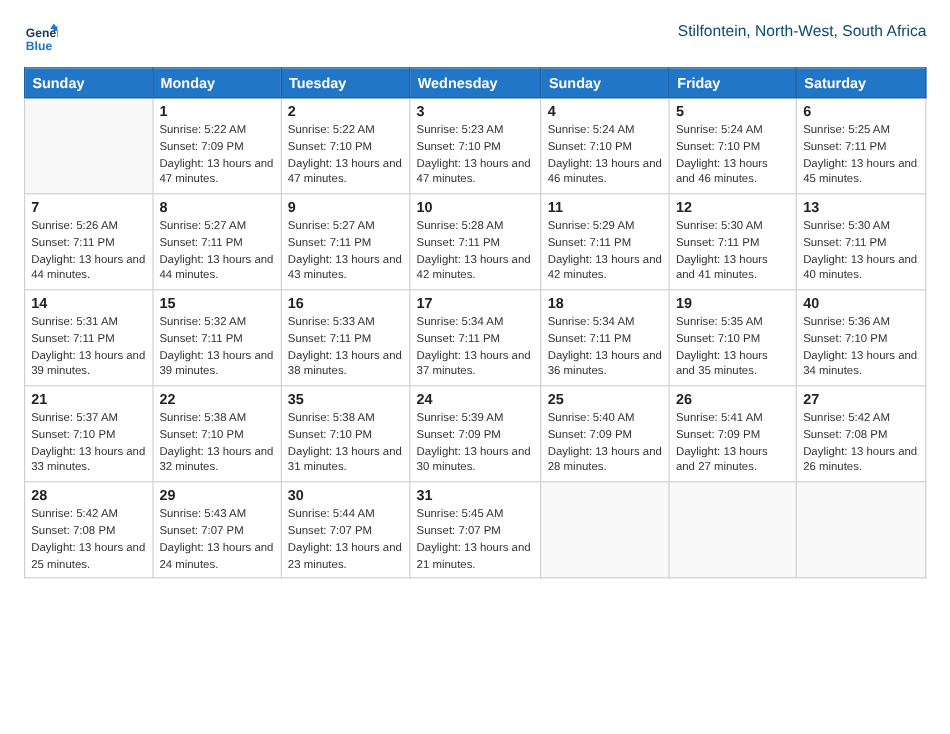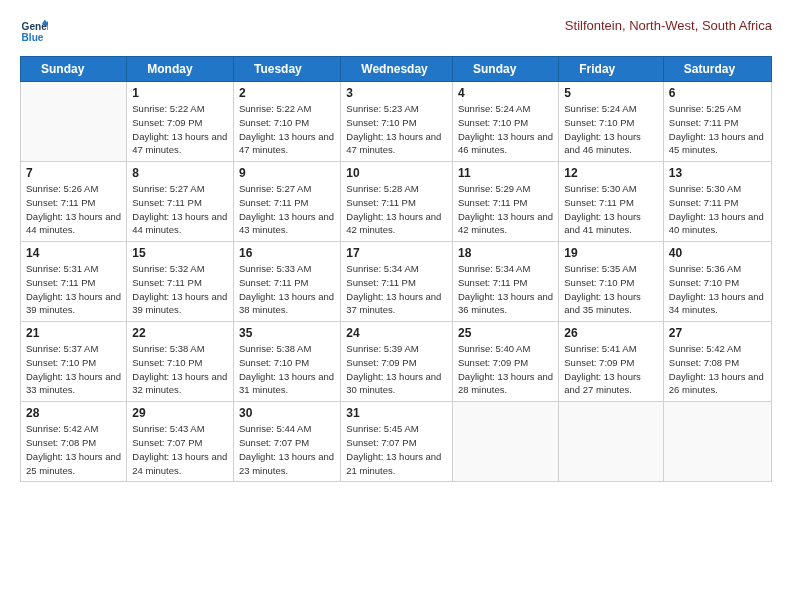--- a/index.html
+++ b/index.html
@@ -32,33 +32,33 @@
     .title-area {
       text-align: right;
     }
     .month-year {
       font-size: 28px;
       font-weight: bold;
       color: #222;
     }
     .location {
       font-size: 13px;
-      color: #7f1d1d;
+      color: #0c4a6e;
       text-align: right;
     }
     .calendar {
       width: 100%;
       border-collapse: collapse;
       font-size: 10.5px;
     }
     .calendar th {
       background-color: #2176c7;
       color: #fff;
       text-align: left;
-      padding: 5px 20px;
+      padding: 5px 6px;
       font-size: 12px;
       font-weight: bold;
       border: 1px solid #1a5fa0;
     }
     .calendar td {
       border: 1px solid #d0d0d0;
       vertical-align: top;
       padding: 4px 5px;
       height: 80px;
       width: 113px;

